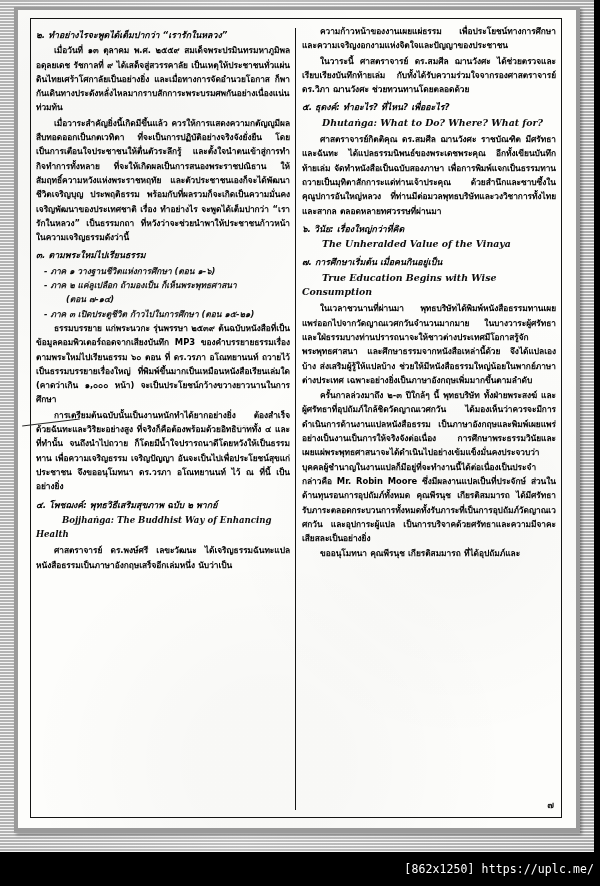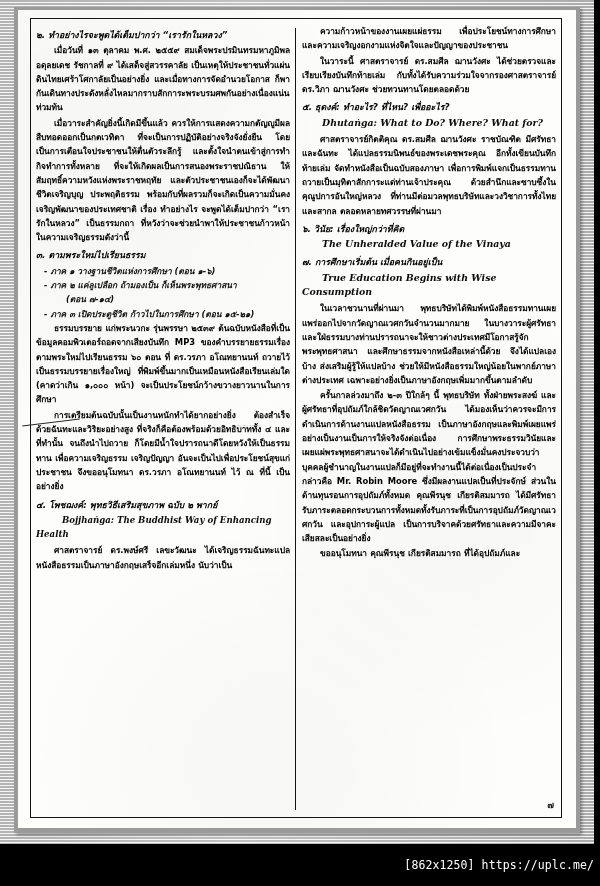--- a/index.html
+++ b/index.html
@@ -203,21 +203,21 @@
     color: #141414;
     font-family: "DejaVu Sans", sans-serif;
   }
 
   
   .watermark-bar {
     position: absolute;
     left: 0;
     bottom: 0;
     width: 600px;
-    height: 42px;
+    height: 34px;
     background: #000000;
     display: flex;
     align-items: center;
     justify-content: flex-end;
     box-sizing: border-box;
     padding-right: 6px;
   }
   .watermark-text {
     color: #ffffff;
     font-size: 11.5px;

